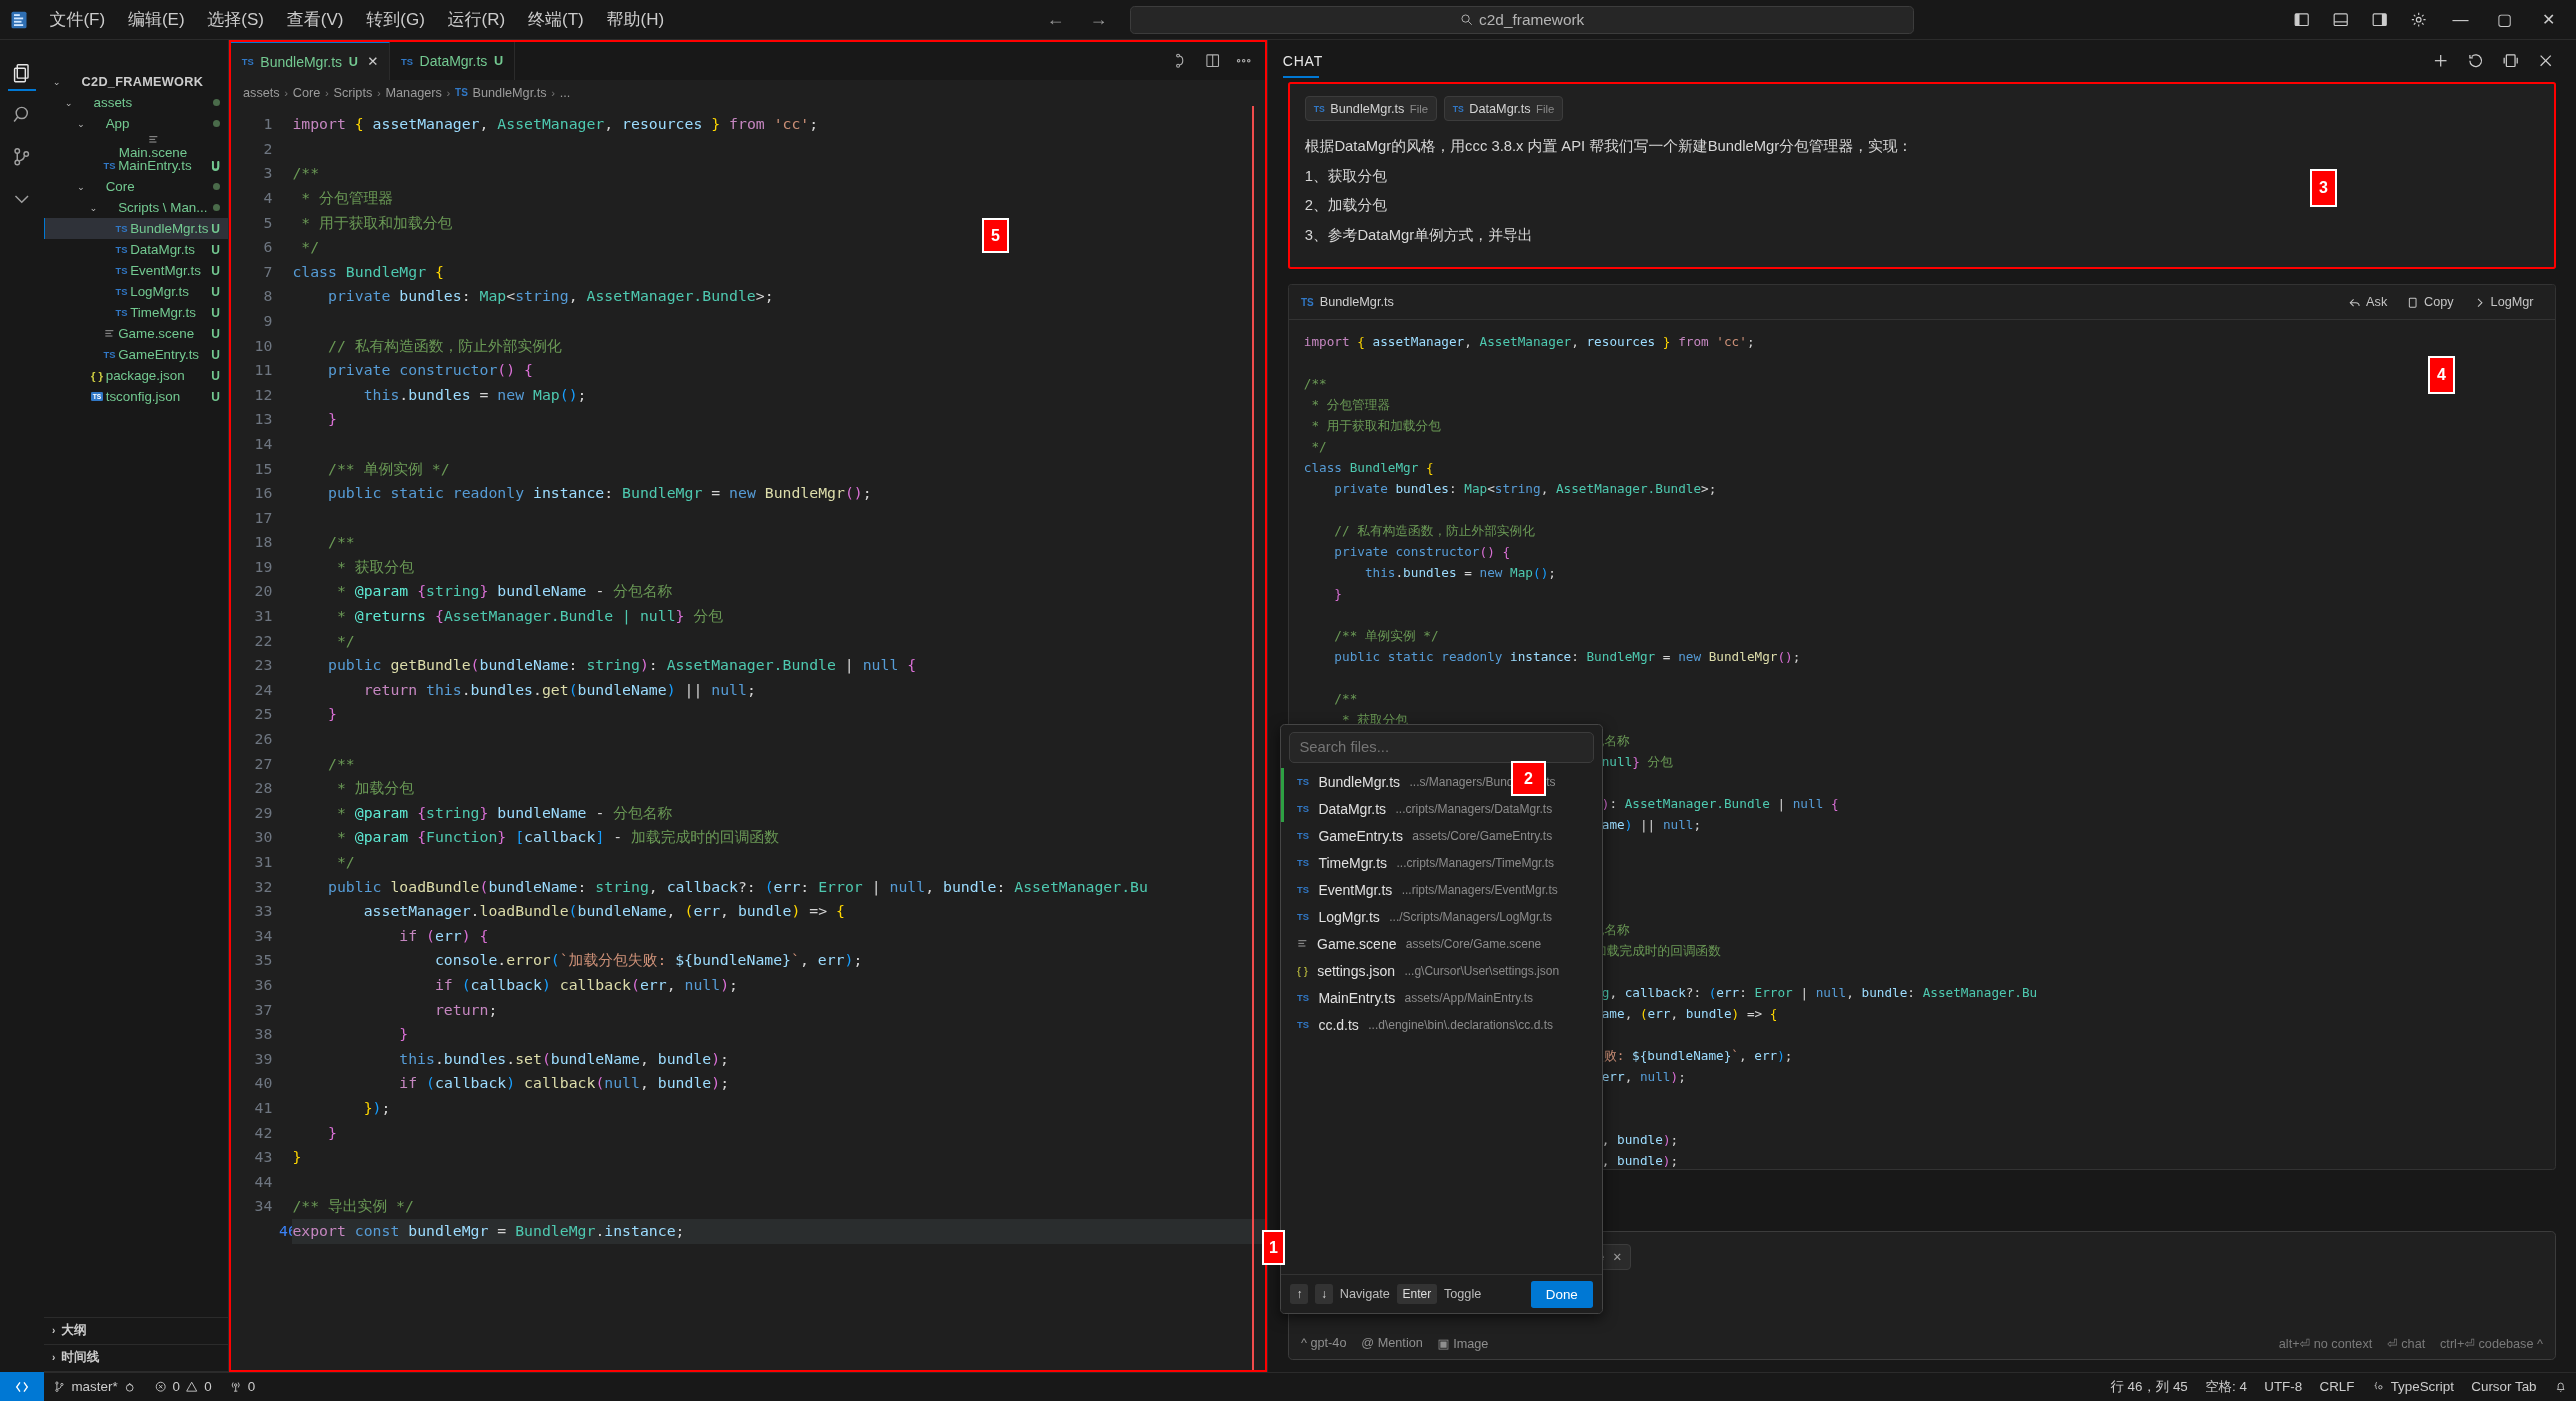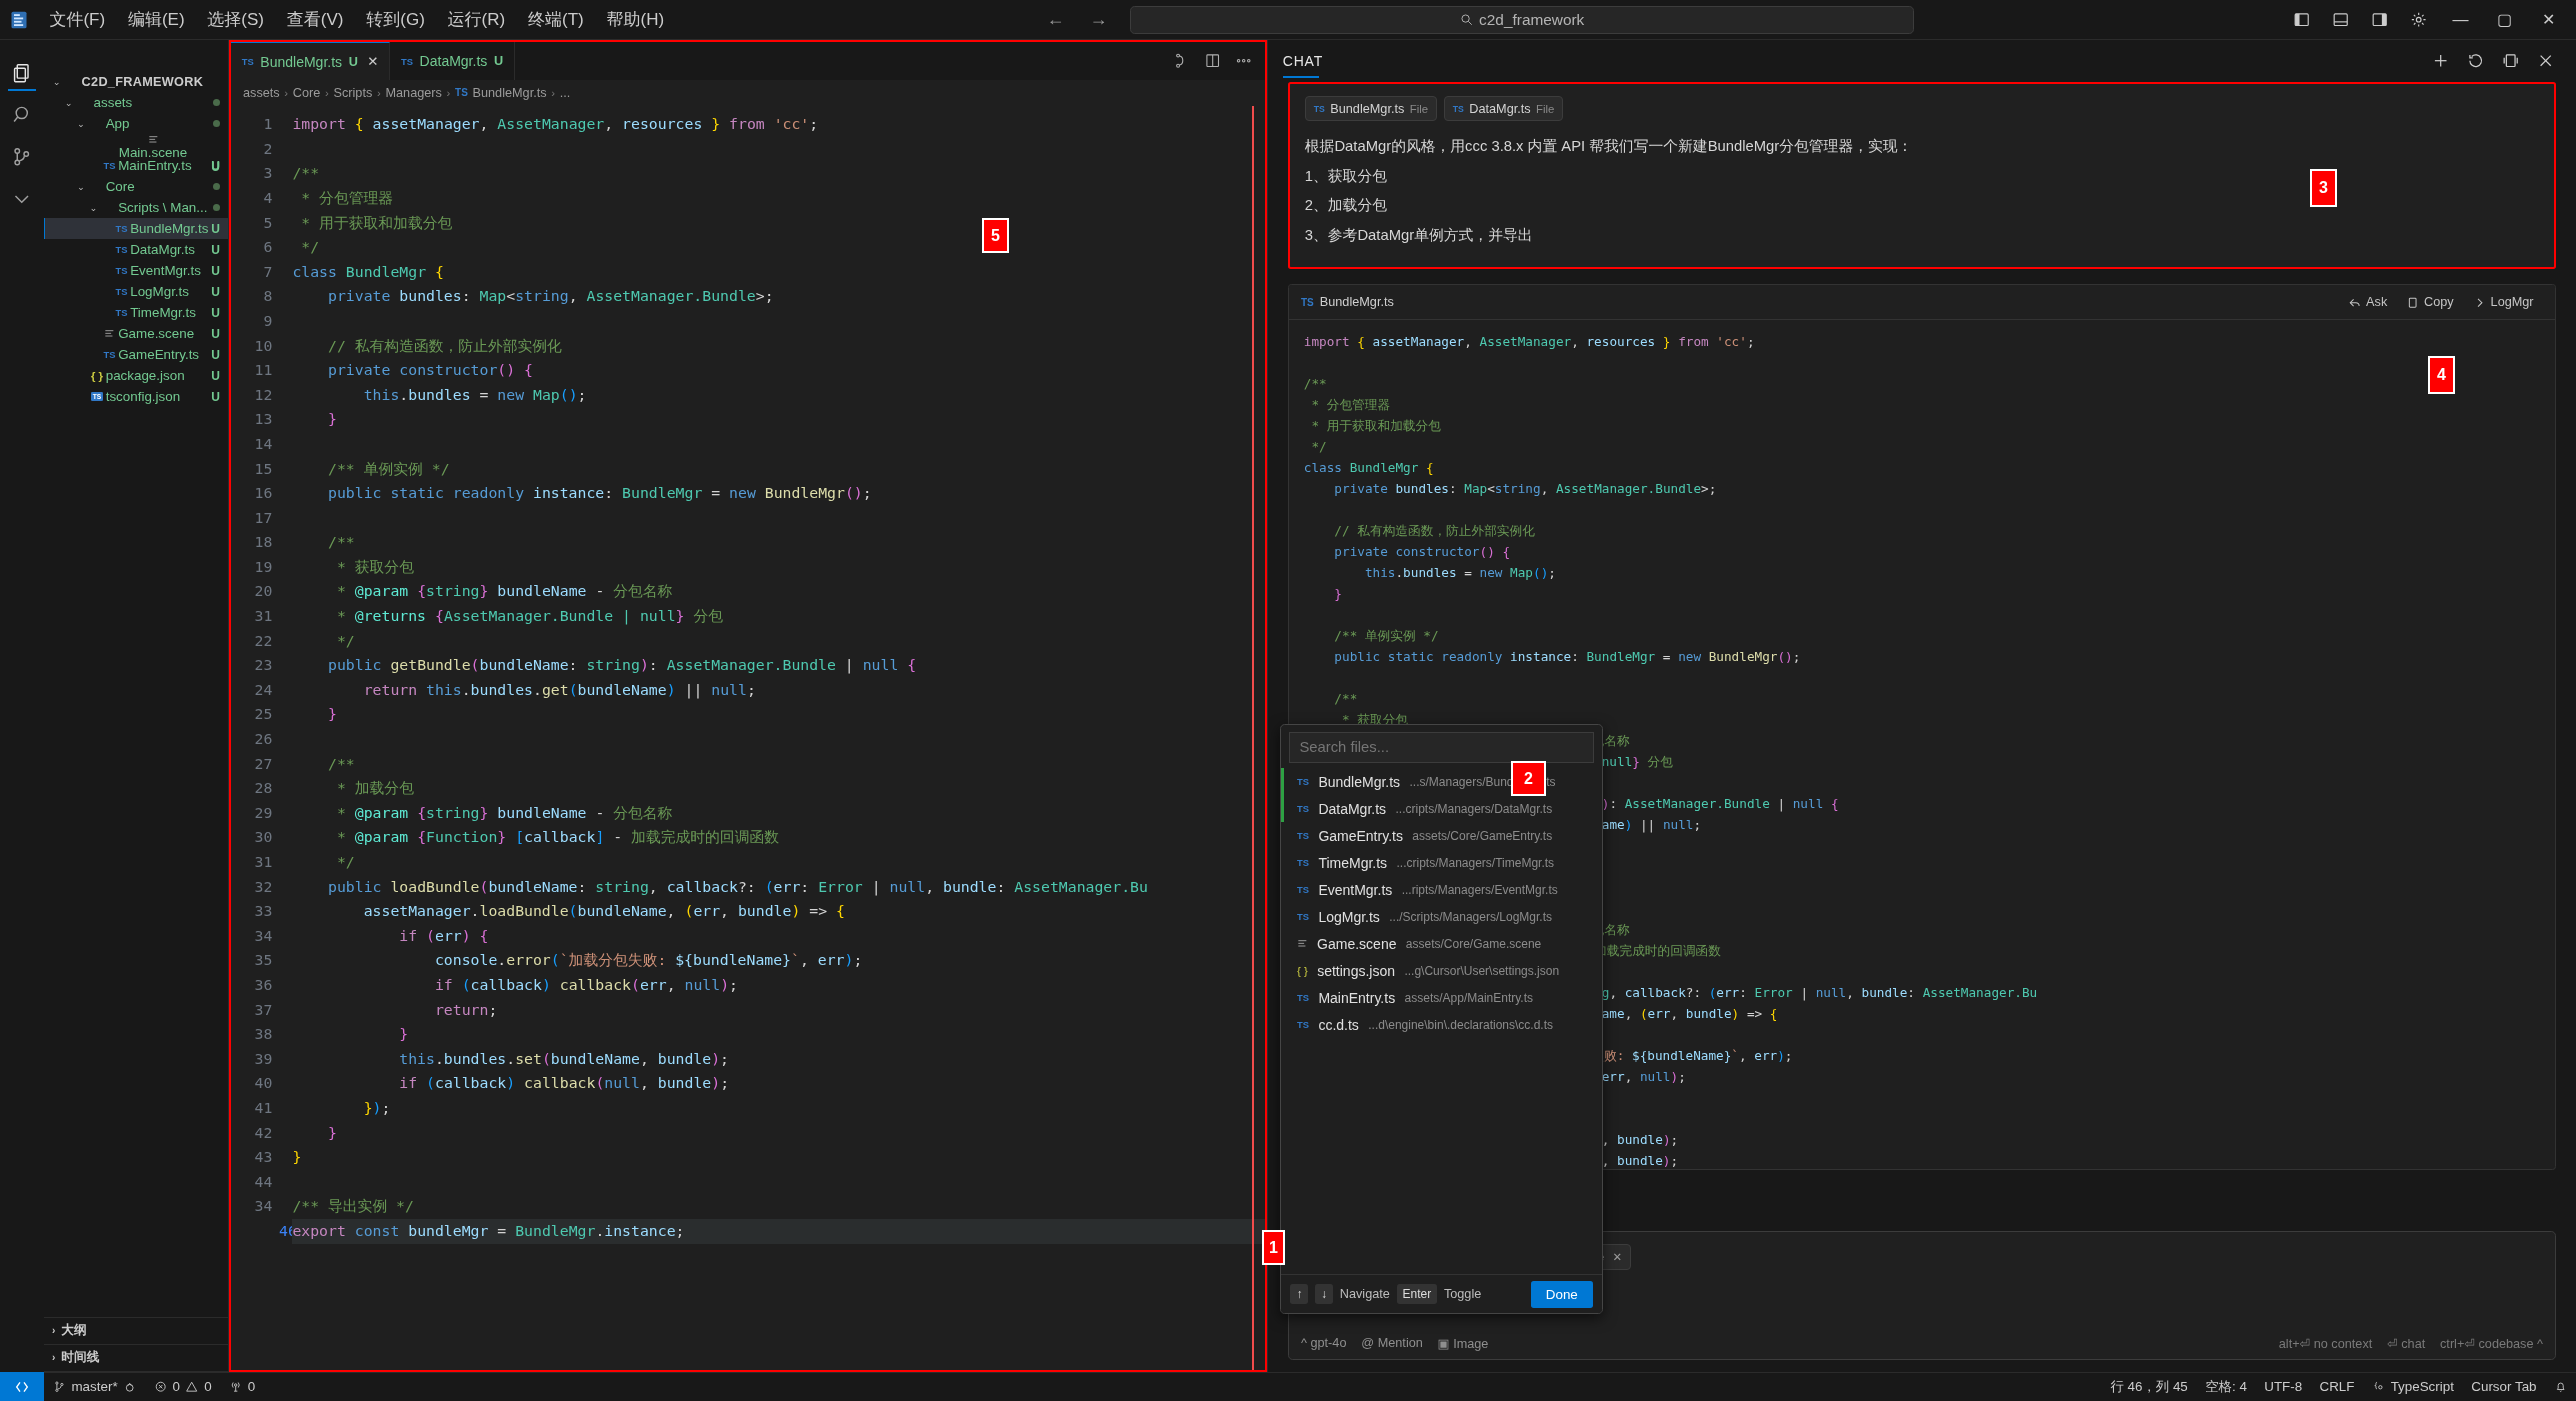--- a/index.html
+++ b/index.html
@@ -138,21 +138,21 @@
   .cc-actions { margin-left:auto; display:flex; align-items:center; gap:0; }
   .cc-btn { display:flex; align-items:center; gap:4.7px; font-size:12.7px; color:#c5c5c5;
      padding:4.7px 9.4px; border-radius:2.7px; }
   .cc-body { padding:10.7px 0 0 14.8px; font-size:12.7px; line-height:21px;
      font-family:"DejaVu Sans Mono", monospace; white-space:pre; height:849px; overflow:hidden; }
 
   
   .filepop { position:absolute; background:#1f1f1f; border:0.7px solid #454545; border-radius:4.7px;
      box-shadow:0 4px 13.4px rgba(0,0,0,.6); display:flex; flex-direction:column; overflow:hidden; }
   .fp-search { margin:6.7px 8px 5.4px 8px; height:31px; background:#262626; border:0.7px solid #3c3c3c;
-     border-radius:0; display:flex; align-items:center; padding:0 9.4px; }
+     border-radius:5px; display:flex; align-items:center; padding:0 9.4px; }
   .fp-search input { background:transparent; border:none; outline:none; color:#cccccc;
      font-size:14.8px; width:100%; font-family:"Liberation Sans", sans-serif; }
   .fp-list { flex:1; overflow:hidden; }
   .fp-row { height:27px; display:flex; align-items:center; padding:0 12px 0 16px; gap:9.4px;
      font-size:14px; position:relative; }
   .fp-row .nm { color:#e0e0e0; }
   .fp-row .pth { color:#8c8c8c; font-size:12px; }
   .fp-row.hl::before { content:""; position:absolute; left:0; top:0; bottom:0; width:2.7px; background:#2ea043; }
   .fp-foot { height:39px; display:flex; align-items:center; padding:0 9.4px; gap:6.7px;
      border-top:0.7px solid #333; background:#1f1f1f; }

